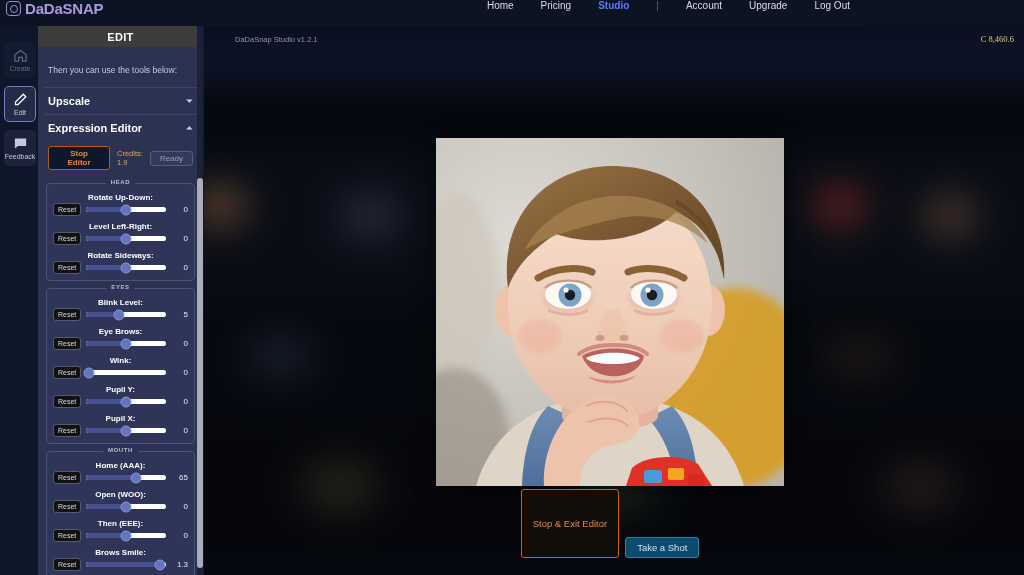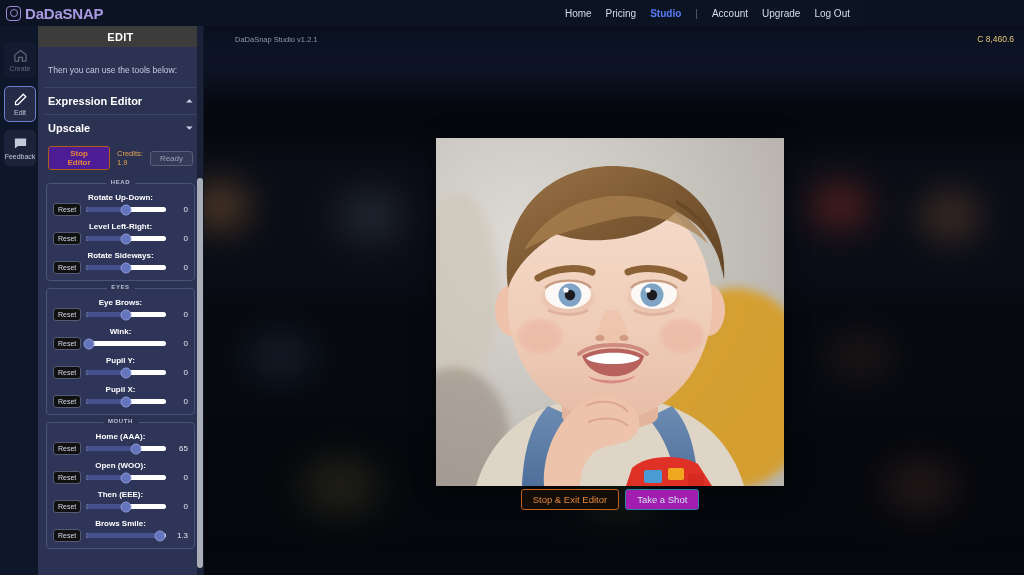--- a/index.html
+++ b/index.html
@@ -14,21 +14,21 @@
     position: relative;
     width: 1024px; height: 575px;
     overflow: hidden;
   }
 
   
   .topnav {
     position: absolute; top: 0; left: 0;
     width: 860px; height: 26px;
     background: #0c1424;
-    display: flex; align-items: center;
+    display: flex; align-items: flex-start;
     z-index: 60;
   }
   .logo-wrap {
     display: flex; align-items: center; gap: 4px;
     padding-left: 6px;
   }
   .logo-icon {
     width: 15px; height: 15px;
     border: 1.6px solid #9b8bd6;
     border-radius: 4px;
@@ -43,21 +43,21 @@
     border: 1.6px solid #9b8bd6;
     border-radius: 50%;
   }
   .logo-text {
     font-size: 15px; font-weight: bold;
     color: #a99ae0;
     letter-spacing: -0.2px;
   }
   .nav-links {
     margin-left: auto;
-    display: flex; align-items: center; gap: 14px;
+    display: flex; align-items: center; gap: 27px;
     padding-right: 10px;
     font-size: 10px;
   }
   .nav-links a {
     color: #d7dce8; text-decoration: none;
   }
   .nav-links a.active { color: #5b7cfa; font-weight: bold; }
   .nav-sep { color: #5a6478; font-size: 10px; }
 
   
@@ -131,21 +131,21 @@
   .stage-header {
     position: absolute; top: 0; left: 0;
     width: 824px; height: 26px;
     display: flex; align-items: center;
     padding: 0 10px;
     z-index: 10;
   }
   .stage-ver { font-size: 7.5px; color: #8e98ad; margin-left: 25px; }
   .stage-credits {
     margin-left: auto;
-    font-size: 8.5px; color: #e7c77a;
+    font-size: 8.5px; color: #e7c77a; font-family: Liberation Serif, serif;
   }
 
   
   .preview-wrap {
     position: absolute;
     left: 236px; top: 112px;
     width: 348px; height: 348px;
     background: #cfcfcf;
     padding: 0;
     z-index: 20;
@@ -162,21 +162,21 @@
   }
   .btn-outline {
     font-size: 9.5px;
     padding: 4px 11px;
     border-radius: 3px;
     background: #120d08;
     cursor: pointer;
     white-space: nowrap;
   }
   .btn-stop-exit { color: #e2863c; border: 1px solid #c4621d; }
-  .btn-take-shot { color: #cfe3ef; border: 1px solid #2b7fa6; background:#a21caf; }
+  .btn-take-shot { color: #cfe3ef; border: 1px solid #2b7fa6; background:#0c4a6e;margin-top:48px; }
 
   
   .panel {
     position: absolute; left: 38px; top: 26px;
     width: 166px; height: 549px;
     background: #2b3252;
     z-index: 55;
     display: flex; flex-direction: column;
     border-right: 1px solid #11182a;
   }
@@ -215,21 +215,21 @@
   }
   .accordion .chev {
     margin-left: auto; color: #c9d0e6; font-size: 9px;
     line-height: 1;
   }
   .tool-row {
     display: flex; align-items: center; gap: 7px;
     padding: 5px 4px 6px 4px;
   }
   .btn-stop-editor {
-    background: #4c1d95;
+    background: #0f172a;
     border: 1px solid #b25c16;
     color: #e2863c;
     font-size: 8px; font-weight: bold;
     padding: 2px 16px;
     border-radius: 3px;
     cursor: pointer;
   }
   .credits-label { font-size: 7.5px; color: #e0a44f; font-weight: normal; }
   .ready-badge {
     margin-left: auto;
@@ -478,27 +478,27 @@
   </div>
 
   <div class="panel">
     <div class="panel-head">EDIT</div>
     <div class="panel-body">
       <div class="panel-scroll">
 
         <div class="panel-hint">Then you can use the tools below:</div>
 
         <div class="accordion">
+          <span class="title">Upscale</span>
+          <span class="chev">⏷</span>
+        </div>
+
+        <div class="accordion">
           <span class="title">Expression Editor</span>
           <span class="chev">⏶</span>
-        </div>
-
-        <div class="accordion">
-          <span class="title">Upscale</span>
-          <span class="chev">⏷</span>
         </div>
 
         <div class="tool-row">
           <button class="btn-stop-editor">Stop Editor</button>
           <span class="credits-label">Credits: 1.9</span>
           <span class="ready-badge">Ready</span>
         </div>
 
         <div class="group">
           <div class="group-title">HEAD</div>
@@ -536,20 +536,31 @@
                 <div class="knob" style="left:50%"></div>
               </div>
               <span class="slider-val">0</span>
             </div>
           </div>
         </div>
 
         <div class="group">
           <div class="group-title">EYES</div>
 
+          <div class="slider-block">
+            <div class="slider-label">Blink Level:</div>
+            <div class="slider-line">
+              <button class="reset-btn">Reset</button>
+              <div class="track">
+                <div class="fill" style="width:41%"></div>
+                <div class="knob" style="left:41%"></div>
+              </div>
+              <span class="slider-val">5</span>
+            </div>
+          </div>
 
           <div class="slider-block">
             <div class="slider-label">Eye Brows:</div>
             <div class="slider-line">
               <button class="reset-btn">Reset</button>
               <div class="track">
                 <div class="fill" style="width:50%"></div>
                 <div class="knob" style="left:50%"></div>
               </div>
               <span class="slider-val">0</span>

